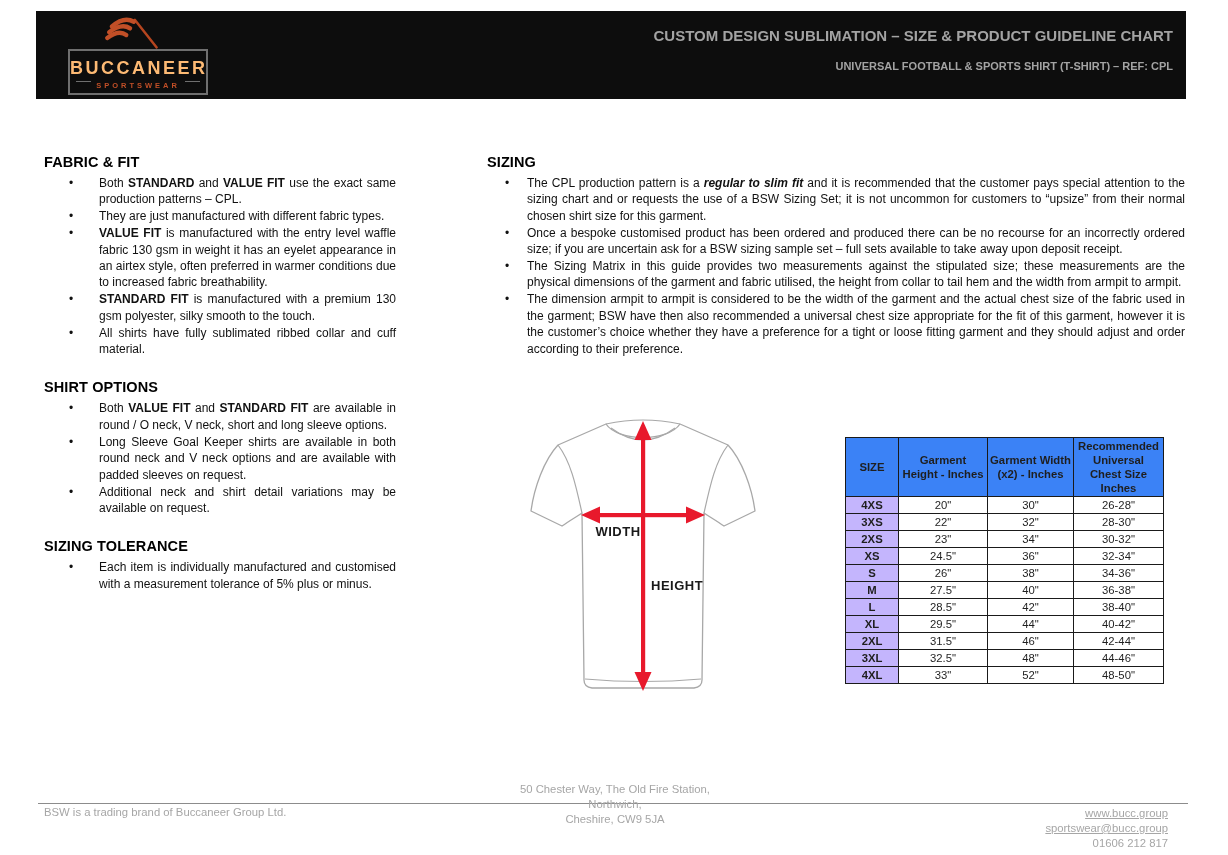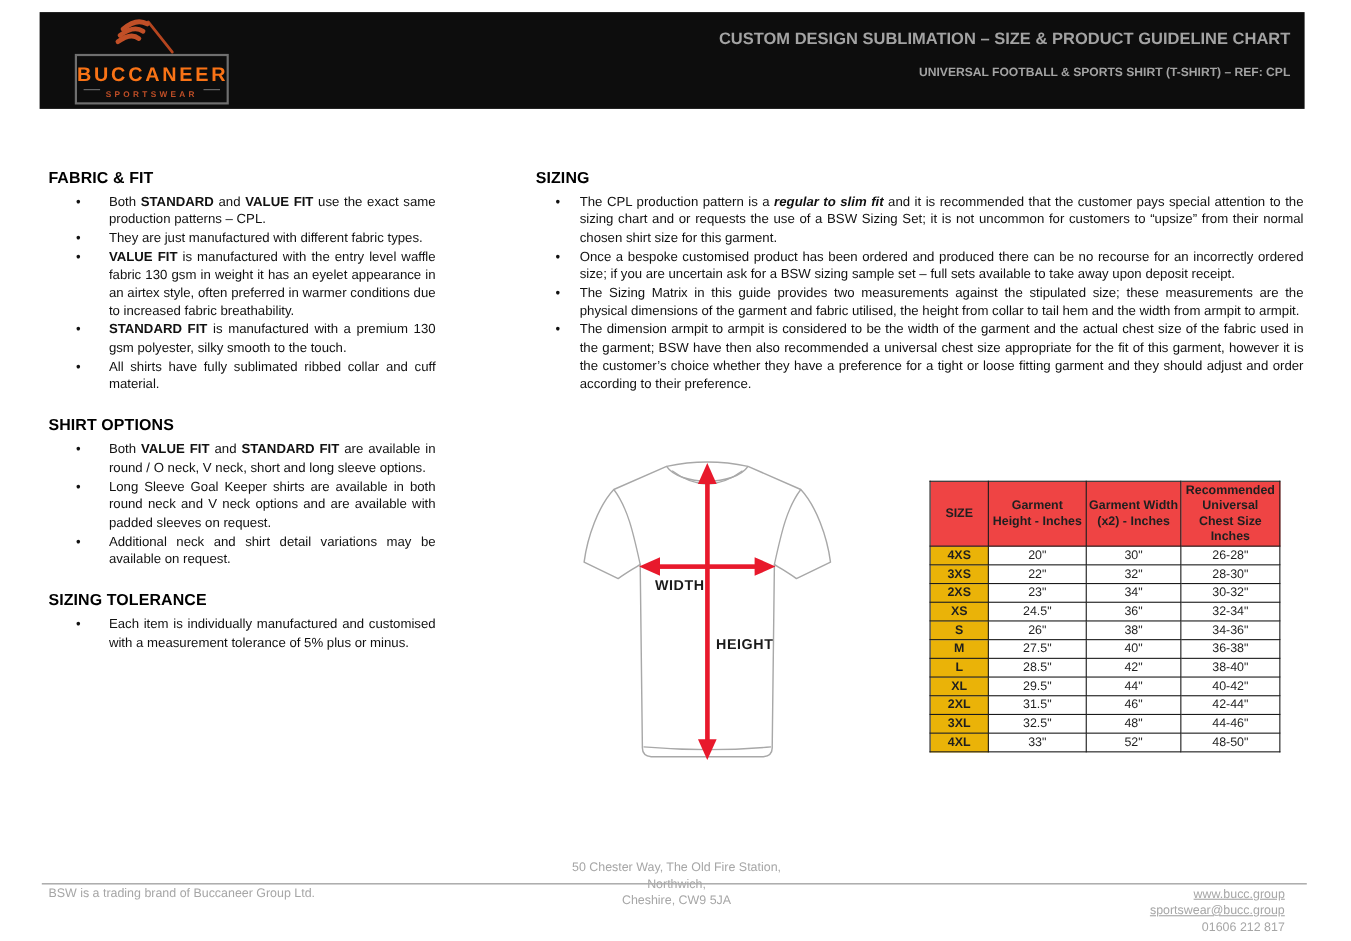--- a/index.html
+++ b/index.html
@@ -38,21 +38,21 @@
     border: 2px solid #6f6f6f;
     display: flex;
     flex-direction: column;
     justify-content: center;
   }
   .brand-name {
     text-align: center;
     font-size: 18px;
     font-weight: 700;
     letter-spacing: 2.5px;
-    color: #f97316;
+    color: #fdba74;
     line-height: 20px;
     margin-top: 3px;
   }
   .sub-brand-row {
     display: flex;
     align-items: flex-start;
     gap: 5px;
     padding: 0 6px;
     margin-top: 3px;
   }
@@ -130,27 +130,27 @@
   }
   .size-table th, .size-table td {
     border: 1.4px solid #1a1a1a;
     font-size: 11.3px;
     text-align: center;
     vertical-align: middle;
     padding: 1px 2px;
     color: #1f1f1f;
   }
   .size-table thead th {
-    background: #ef4444;
+    background: #3b82f6;
     font-weight: 700;
     height: 56px;
     line-height: 14px;
   }
   .size-table tbody th {
-    background: #eab308;
+    background: #c4b5fd;
     font-weight: 700;
     height: 17px;
   }
   .size-table tbody td {
     background: #ffffff;
     font-weight: 400;
     height: 17px;
   }
 
   

